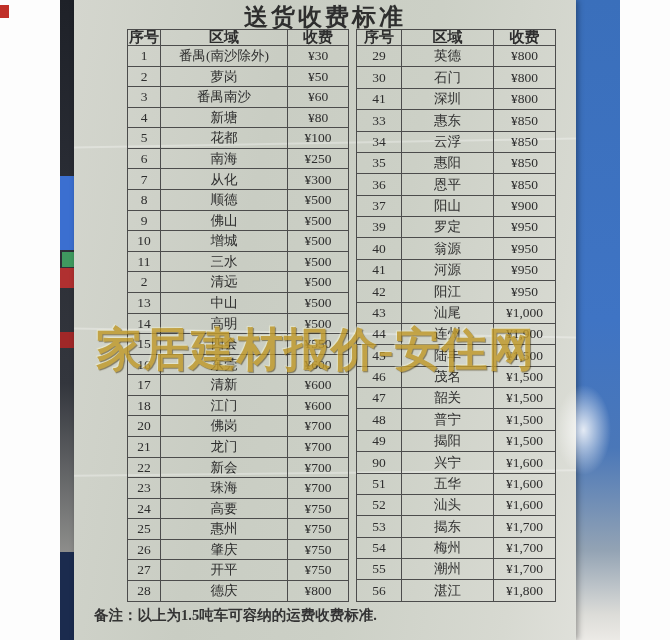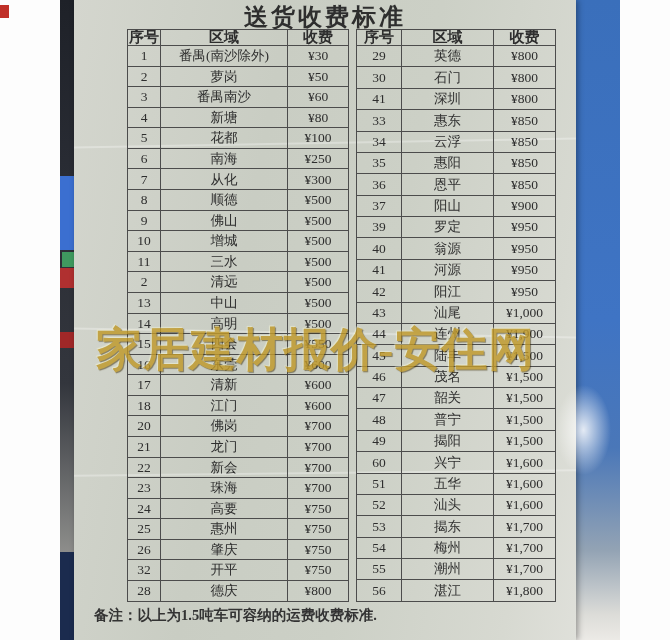--- a/index.html
+++ b/index.html
@@ -214,21 +214,21 @@
           <td>25</td>
           <td>惠州</td>
           <td>¥750</td>
         </tr>
         <tr>
           <td>26</td>
           <td>肇庆</td>
           <td>¥750</td>
         </tr>
         <tr>
-          <td>32</td>
+          <td>27</td>
           <td>开平</td>
           <td>¥750</td>
         </tr>
         <tr>
           <td>28</td>
           <td>德庆</td>
           <td>¥800</td>
         </tr>
       </tbody>
   </table>
@@ -336,21 +336,21 @@
           <td>48</td>
           <td>普宁</td>
           <td>¥1,500</td>
         </tr>
         <tr>
           <td>49</td>
           <td>揭阳</td>
           <td>¥1,500</td>
         </tr>
         <tr>
-          <td>60</td>
+          <td>90</td>
           <td>兴宁</td>
           <td>¥1,600</td>
         </tr>
         <tr>
           <td>51</td>
           <td>五华</td>
           <td>¥1,600</td>
         </tr>
         <tr>
           <td>52</td>

